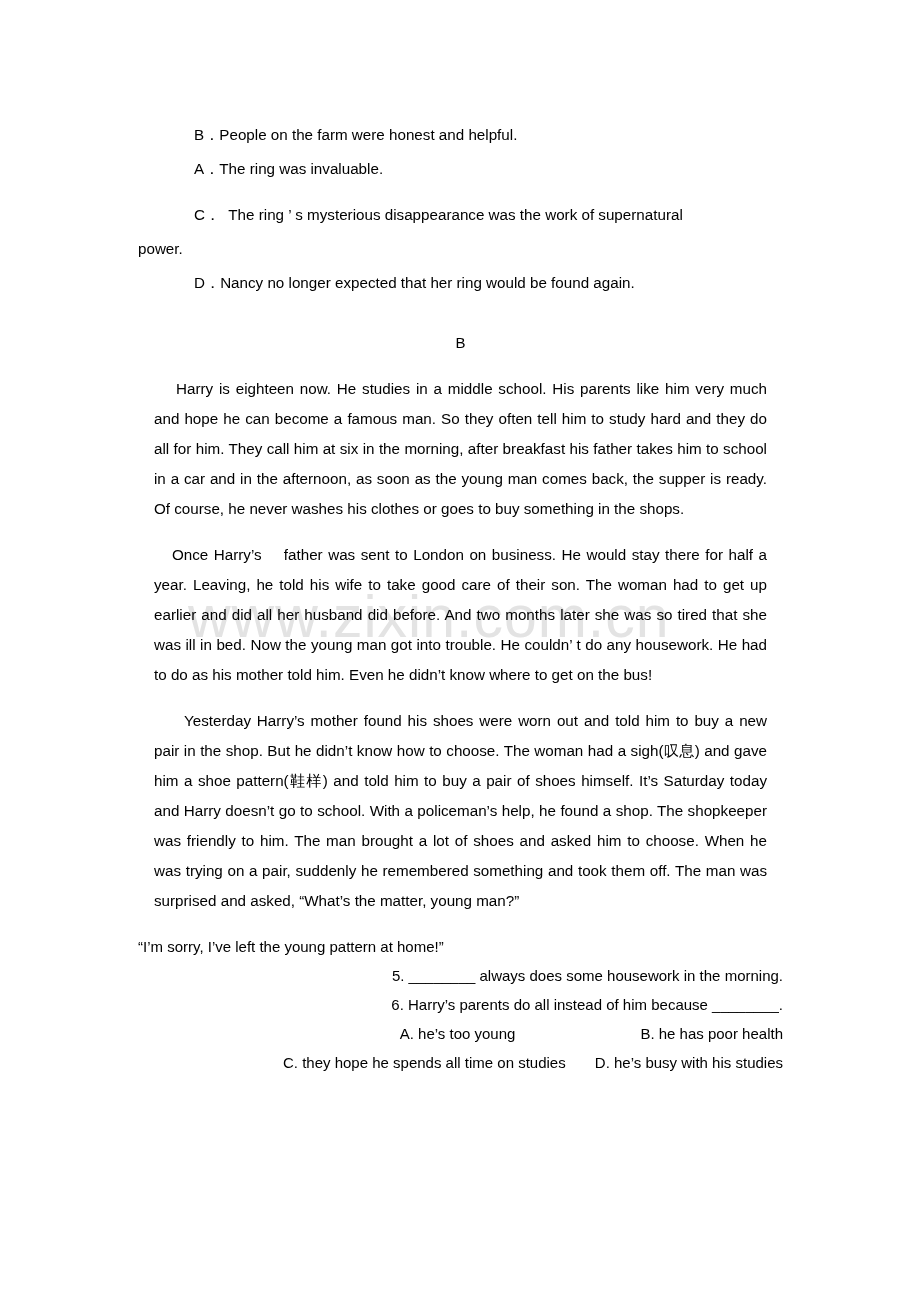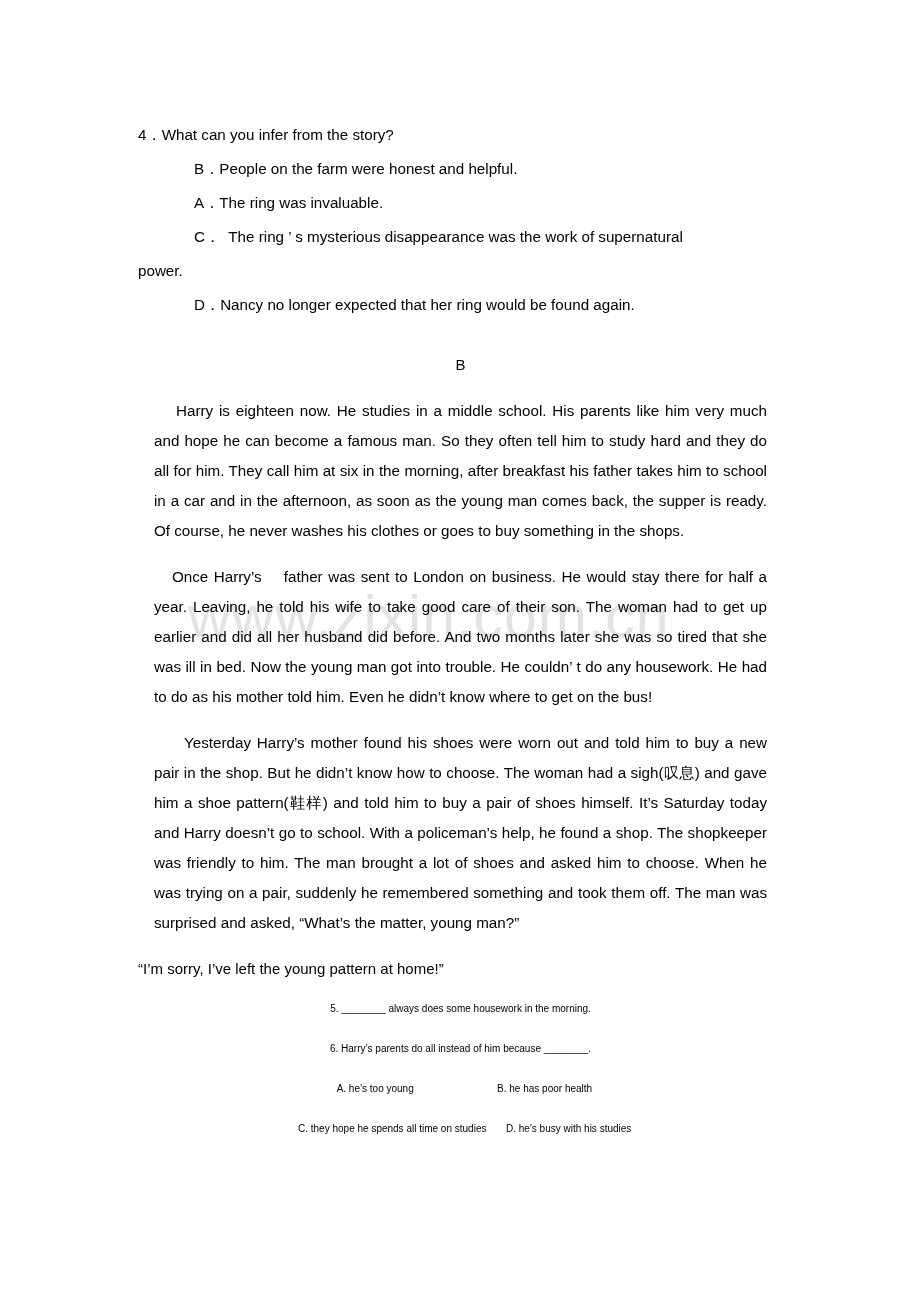--- a/index.html
+++ b/index.html
@@ -54,20 +54,21 @@
     text-justify: inter-word;
     white-space: pre-wrap;
   }
   .q4-stem { text-indent: 0; }
   .opt-indent { padding-left: 56px; text-indent: 0; }
   
   .opt-hang {
     padding-left: 0;
     text-indent: 56px;
     text-align: justify;
+    margin-top: 12px;
   }
 
   .section-label {
     font-size: 15px;
     line-height: 30px;
     text-align: center;
     margin-top: 28px;
     margin-bottom: 4px;
   }
 
@@ -79,45 +80,44 @@
     text-justify: inter-word;
     text-indent: 22px;
     margin: 16px;
     white-space: pre-wrap;
   }
   .para.p2 { text-indent: 18px; }
   .para.p3 { text-indent: 30px; }
 
   
   .qb {
-    font-size: 10px;
+    font-size: 15px;
     line-height: 29px;
-    text-align: center;
+    text-align: right;
     white-space: pre;
-    margin: 11px;
+    margin: 0;
   }
   .quote-line {
     font-size: 15px;
     line-height: 29px;
     text-align: left;
     margin: 0;
     white-space: pre;
   }
 </style>
 </head>
 <body>
 
 <div id="page">
 
   <div id="watermark">www.zixin.com.cn</div>
 
   <div id="content">
 
     <div>
-      <div class="q4-line q4-stem">4．What can you infer from the story?</div>
       <div class="q4-line opt-indent">B．People on the farm were honest and helpful.</div>
       <div class="q4-line opt-indent">A．The ring was invaluable.</div>
       <div class="q4-line opt-hang">C．  The ring ’ s mysterious disappearance was the work of supernatural</div>
       <div class="q4-line">power.</div>
       <div class="q4-line opt-indent">D．Nancy no longer expected that her ring would be found again.</div>
     </div>
 
     <div class="section-label">B</div>
 
     <div>

